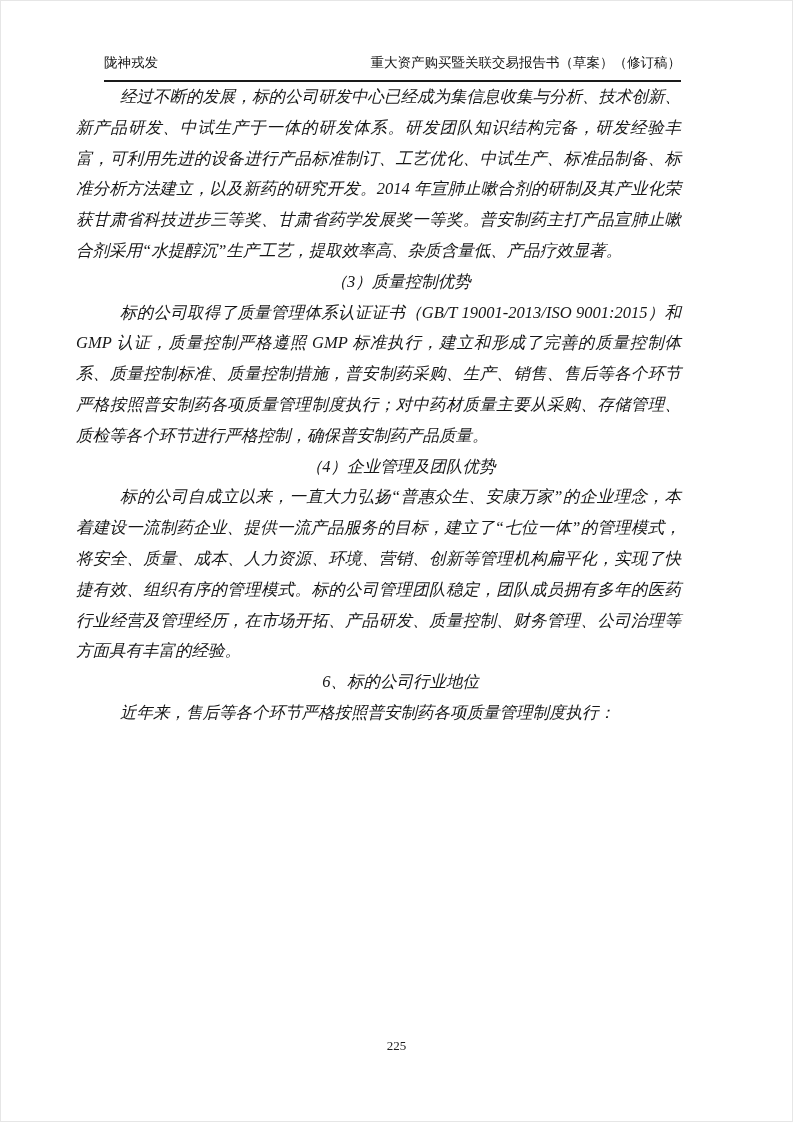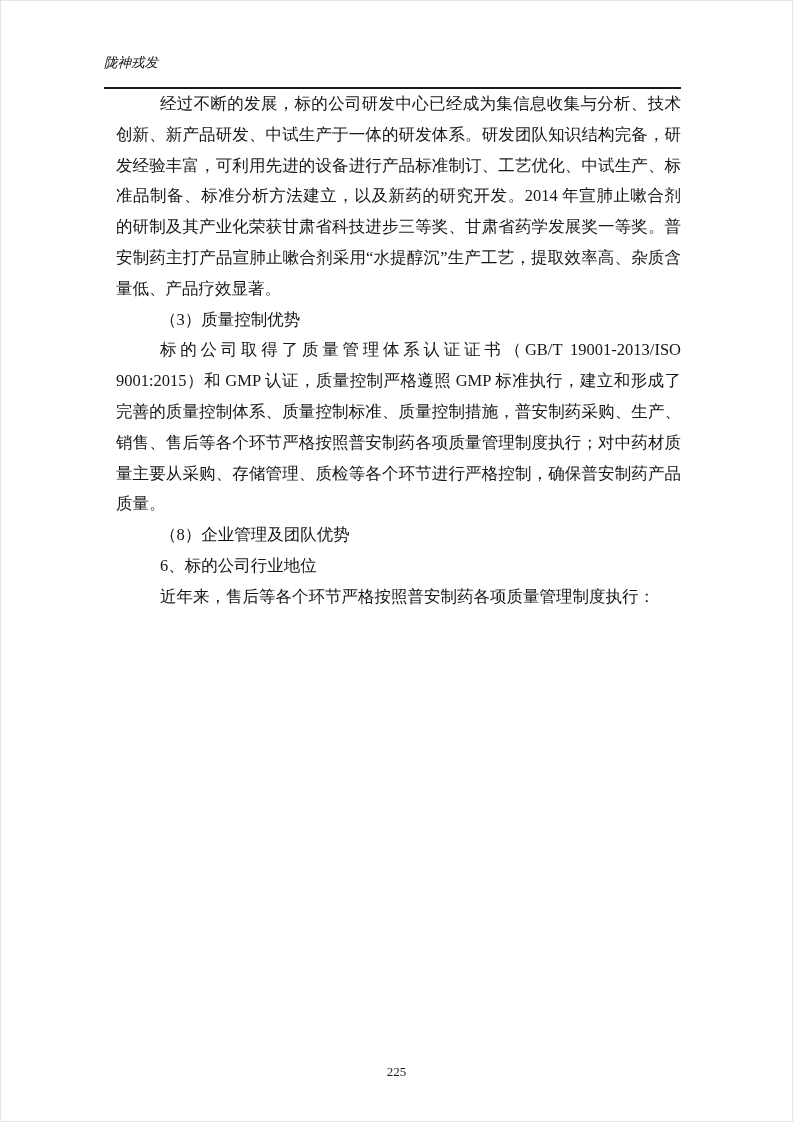--- a/index.html
+++ b/index.html
@@ -15,78 +15,79 @@
     box-shadow: inset 0 0 0 1px #e6e6e6;
     overflow: hidden;
     font-family: "Liberation Serif", "DejaVu Serif", serif;
     color: #161616;
   }
   .doc-header {
     display: flex;
     justify-content: space-between;
     align-items: flex-end;
     margin: 53px 112px 0 104px;
-    padding-bottom: 15px;
+    padding-bottom: 8px;
     border-bottom: 2px solid #1a1a1a;
     font-size: 13.5px;
     line-height: 19px;
     white-space: nowrap;
-    font-style: italic;
   }
   .doc-body {
-    margin: 0 112px 0 116px;
+    margin: 0 112px 0 76px;
     font-size: 16.5px;
     line-height: 30.8px;
     text-align: justify;
+    font-style: italic;
   }
   .doc-body p {
     margin: 0;
     padding: 0;
     text-indent: 44px;
   }
   .blk-0 { margin-top: 19px; }
   .blk-1 { margin-top: 14px; }
   .blk-2 { margin-top: 9px;  }
   .blk-3 { margin-top: 10px; }
   .blk-4 { margin-top: 10px; }
   .blk-5 { margin-top: 17px; }
   .blk-6 { margin-top: 0;    }
   .heading {
-    text-align: left;
+    text-align: center;
   }
   .page-footer {
     position: absolute;
     top: 1038px;
     left: 0;
     width: 100%;
     text-align: center;
     font-size: 13px;
     line-height: 16px;
     color: #1c1c1c;
-    margin-top: 26px;
   }
 </style>
 </head>
 <body>
 
 <div class="page">
 
   <div class="doc-header">
     <span>陇神戎发</span>
+    <span>重大资产购买暨关联交易报告书（草案）（修订稿）</span>
   </div>
 
   <div class="doc-body">
     <p class="blk-0">经过不断的发展，标的公司研发中心已经成为集信息收集与分析、技术创新、新产品研发、中试生产于一体的研发体系。研发团队知识结构完备，研发经验丰富，可利用先进的设备进行产品标准制订、工艺优化、中试生产、标准品制备、标准分析方法建立，以及新药的研究开发。2014 年宣肺止嗽合剂的研制及其产业化荣获甘肃省科技进步三等奖、甘肃省药学发展奖一等奖。普安制药主打产品宣肺止嗽合剂采用“水提醇沉”生产工艺，提取效率高、杂质含量低、产品疗效显著。</p>
 
     <p class="blk-1 heading">（3）质量控制优势</p>
 
     <p class="blk-2">标的公司取得了质量管理体系认证证书（GB/T 19001-2013/ISO 9001:2015）和 GMP 认证，质量控制严格遵照 GMP 标准执行，建立和形成了完善的质量控制体系、质量控制标准、质量控制措施，普安制药采购、生产、销售、售后等各个环节严格按照普安制药各项质量管理制度执行；对中药材质量主要从采购、存储管理、质检等各个环节进行严格控制，确保普安制药产品质量。</p>
 
-    <p class="blk-3 heading">（8）企业管理及团队优势</p>
+    <p class="blk-3 heading">（4）企业管理及团队优势</p>
 
+    <p class="blk-4">标的公司自成立以来，一直大力弘扬“普惠众生、安康万家”的企业理念，本着建设一流制药企业、提供一流产品服务的目标，建立了“七位一体”的管理模式，将安全、质量、成本、人力资源、环境、营销、创新等管理机构扁平化，实现了快捷有效、组织有序的管理模式。标的公司管理团队稳定，团队成员拥有多年的医药行业经营及管理经历，在市场开拓、产品研发、质量控制、财务管理、公司治理等方面具有丰富的经验。</p>
 
     <p class="blk-5 heading">6、标的公司行业地位</p>
 
     <p class="blk-6">近年来，售后等各个环节严格按照普安制药各项质量管理制度执行：</p>
   </div>
 
   <div class="page-footer">
     <span>225</span>
   </div>
 

